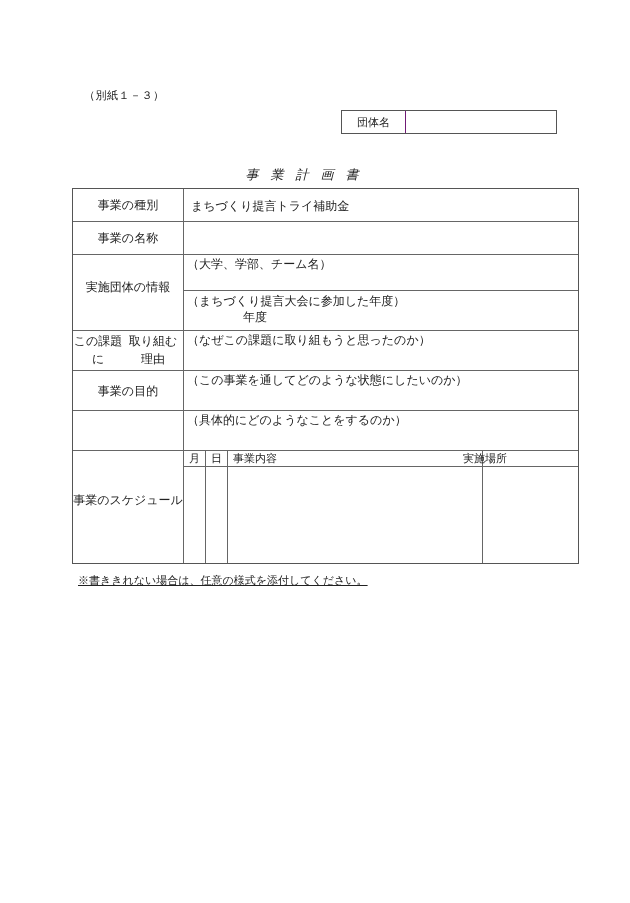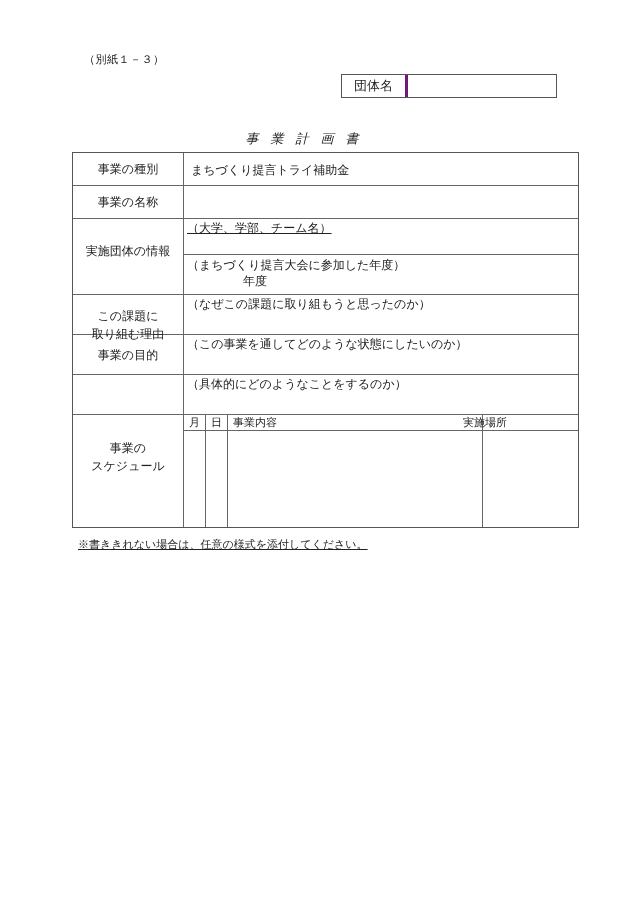--- a/index.html
+++ b/index.html
@@ -1,21 +1,21 @@
 <!DOCTYPE html>
 <html><head>
 <meta charset="utf-8">
 <style>
   html, body { margin:0; padding:0; background:#ffffff; }
   body { width:630px; height:903px; position:relative; overflow:hidden;
          font-family:"DejaVu Serif","Liberation Serif",serif; color:#222; }
-  .abs { position:absolute; }
+  .abs { position:absolute;margin-top:36px; }
   .attach { left:84px; top:52px; font-size:11px; letter-spacing:0.5px; }
   .org-box { left:341px; top:74px; width:216px; height:24px; border:1px solid #555; box-sizing:border-box; display:flex; }
-  .org-label { width:63px; border-right:3px solid #701a75; font-size:13px; display:flex; align-items:center; justify-content:center; }
+  .org-label { width:63px; border-right:1px solid #701a75; font-size:11px; display:flex; align-items:center; justify-content:center; }
   .org-value { flex:1; }
   .title { left:0; width:604px; top:130px; text-align:center; font-size:13px; letter-spacing:12px; padding-left:12px; box-sizing:border-box;font-style:italic; }
   .table { left:72px; top:152px; width:507px; height:376px; border:1px solid #555; box-sizing:border-box; }
   .hline { position:absolute; height:0; border-top:1px solid #666; }
   .vline { position:absolute; width:0; border-left:1px solid #666; }
   .label { position:absolute; left:0; width:110px; text-align:center; font-size:12px; line-height:18px; display:flex; align-items:center; justify-content:center; }
   .cell-text { position:absolute; font-size:12px; white-space:nowrap; }
   .sched-head { position:absolute; font-size:11px; top:262px; }
   .note { left:78px; top:537px; font-size:11px;text-decoration:underline; }
 </style>
@@ -47,36 +47,36 @@
   <div class="vline" style="left:154px;top:261px;height:113px;"></div>
   <div class="vline" style="left:409px;top:261px;height:113px;"></div>
 
   <div class="label" style="top:0;height:32px;">事業の種別</div>
   <div class="cell-text" style="left:118px;top:9px;">まちづくり提言トライ補助金</div>
 
   <div class="label" style="top:33px;height:32px;">事業の名称</div>
   <div class="cell-text" style="left:118px;top:42px;width:380px;height:16px;"></div>
 
   <div class="label" style="top:60px;height:75px;">実施団体の情報</div>
-  <div class="cell-text" style="left:114px;top:67px;text-decoration:underline;">（大学、学部、チーム名）</div>
+  <div class="cell-text" style="left:114px;top:67px;">（大学、学部、チーム名）</div>
   <div class="cell-text" style="left:114px;top:104px;">（まちづくり提言大会に参加した年度）</div>
   <div class="cell-text" style="left:170px;top:120px;">年度</div>
 
-  <div class="label" style="top:152px;height:40px;flex-direction:column;">
+  <div class="label" style="top:142px;height:40px;flex-direction:row;font-family:Liberation Mono, monospace;">
     <span>この課題に</span>
     <span>取り組む理由</span>
   </div>
   <div class="cell-text" style="left:114px;top:143px;">（なぜこの課題に取り組もうと思ったのか）</div>
 
   <div class="label" style="top:182px;height:40px;">事業の目的</div>
   <div class="cell-text" style="left:114px;top:183px;">（この事業を通してどのような状態にしたいのか）</div>
 
   <div class="cell-text" style="left:114px;top:223px;">（具体的にどのようなことをするのか）</div>
 
-  <div class="label" style="top:248px;height:112px;flex-direction:column;">
+  <div class="label" style="top:255px;height:112px;">
     <span>事業の</span>
     <span>スケジュール</span>
   </div>
   <div class="sched-head" style="left:116px;">月</div>
   <div class="sched-head" style="left:138px;">日</div>
   <div class="sched-head" style="left:160px;">事業内容</div>
   <div class="sched-head" style="left:390px;">実施場所</div>
 </div>
 
 <div class="abs note">※書ききれない場合は、任意の様式を添付してください。</div>

